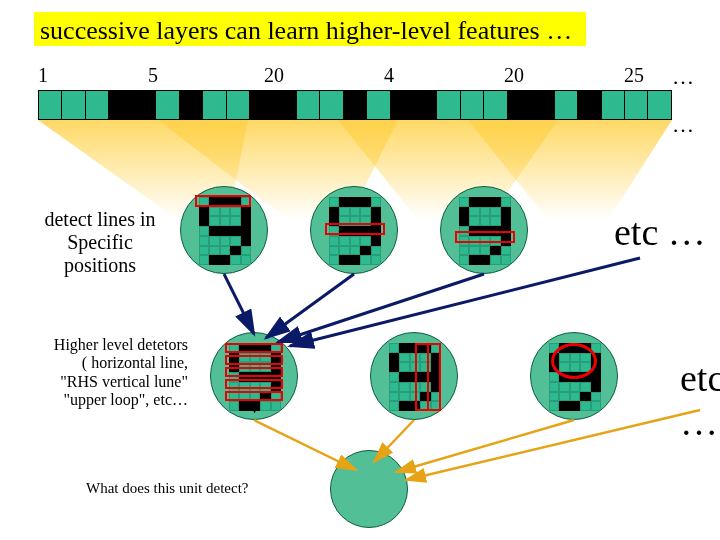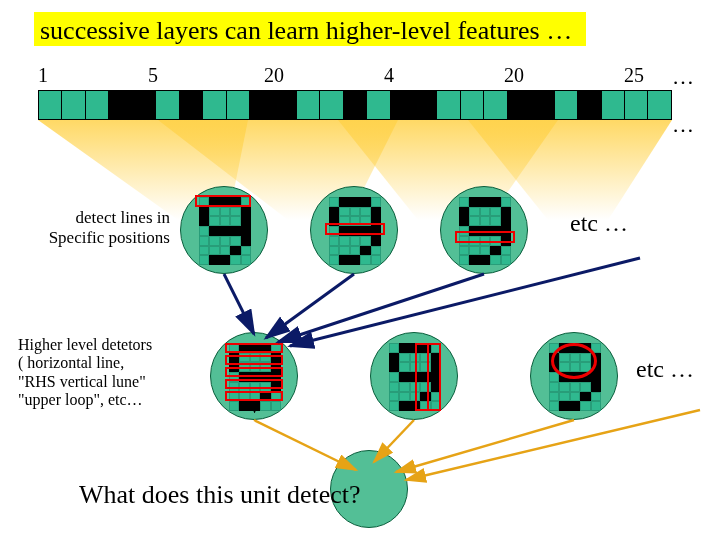--- a/index.html
+++ b/index.html
@@ -40,31 +40,31 @@
   }
   .digit {
     position: absolute; width: 52px; height: 68px;
     display: grid; grid-template-columns: repeat(5,1fr); grid-template-rows: repeat(7,1fr);
     left: 18px; top: 10px;
   }
   .digit div { background: #2fb98f; border: 0.5px solid rgba(0,0,0,0.15); }
   .digit .k { background: #000; }
   .redbox { position: absolute; border: 2px solid #e00; }
   .label-left {
-    position: absolute; font-size: 17px; text-align: right; line-height: 1.15;
-  }
-  .etc { position: absolute; font-size: 24px; }
+    position: absolute; font-size: 20px; text-align: center; line-height: 1.15;
+  }
+  .etc { position: absolute; font-size: 38px; margin-left: 44px; }
   .v-mark { position: absolute; font-size: 14px; }
   
   .arrows { position: absolute; left:0; top:0; width:720px; height:540px; pointer-events:none; z-index:3; }
   .final-circ {
     position: absolute; left: 330px; top: 450px; width: 78px; height: 78px;
     border-radius:50%; background:#53bf96; border:1px solid #0a5e3c;
   }
-  .question { position: absolute; left: 79px; top: 480px; font-size: 26px; }
+  .question { position: absolute; left: 86px; top: 480px; font-size: 15px; }
 </style>
 </head>
 <body>
 
 <div class="title">successive layers can learn higher-level features …</div>
 
 <div class="axis">
   <span style="left:0px">1</span>
   <span style="left:110px">5</span>
   <span style="left:226px">20</span>
@@ -238,21 +238,21 @@
         <div class="k"></div>
         <div class="k"></div>
         <div></div>
         <div></div>
       </div>
     <div class="redbox" style="left:14px; top:44px; width:60px; height:12px;"></div>
   </div>
 </div>
 <div class="etc" style="left:570px; top:210px;">etc …</div>
 
-<div class="label-left" style="left: 18px; top: 336px; width: 170px; text-align: left; font-size: 16px; white-space: pre-line;">Higher level detetors
+<div class="label-left" style="left: 18px; top: 336px; width: 170px; text-align: right; font-size: 16px; white-space: pre-line;">Higher level detetors
 ( horizontal line,
 "RHS vertical lune"
 "upper loop", etc…</div>
 
 <div class="row2">
   <div class="circ" style="left:210px;">
     <div class="digit">
         <div></div>
         <div class="k"></div>
         <div class="k"></div>

